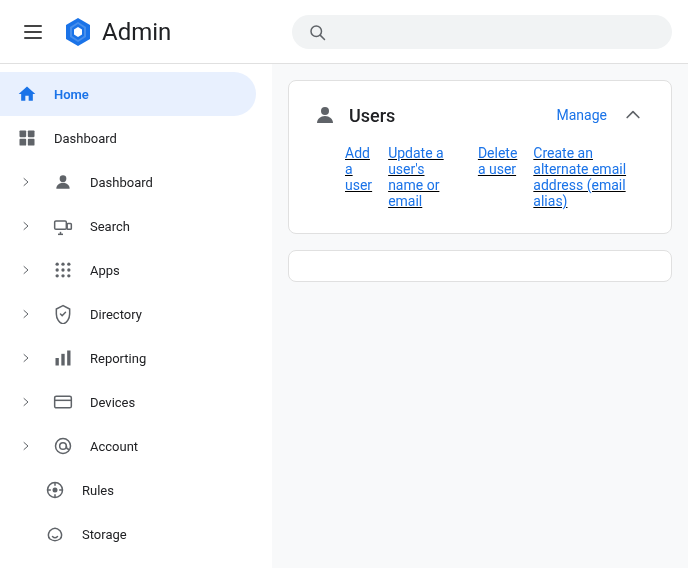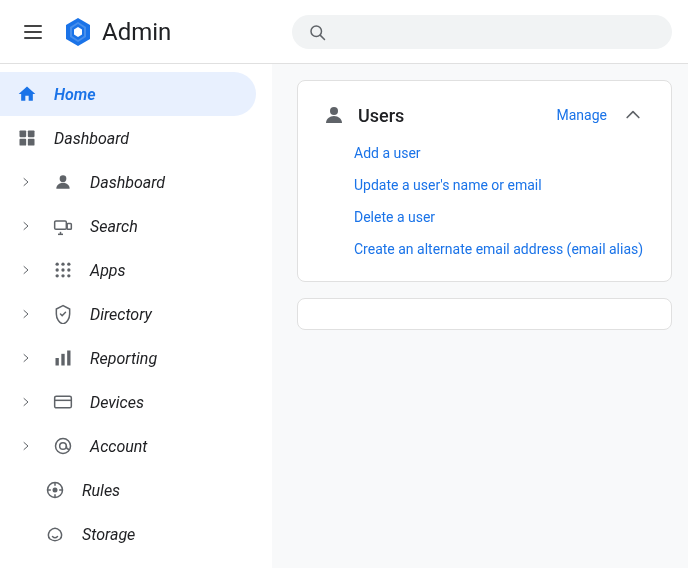--- a/index.html
+++ b/index.html
@@ -129,41 +129,39 @@
       display: flex;
       align-items: center;
       justify-content: center;
       color: #5f6368;
       flex-shrink: 0;
     }
     .sidebar-item.active .sidebar-icon {
       color: #1a73e8;
     }
     .sidebar-label {
-      font-size: 16px;
+      font-size: 13px;
       color: #202124;
       flex: 1;
-      font-style: italic;
     }
 
     
     .content {
       flex: 1;
       padding: 16px;
       overflow-y: auto;
       background: #f8f9fa;
     }
 
     
     .card {
       background: #fff;
       border-radius: 8px;
       border: 1px solid #e0e0e0;
       margin-bottom: 16px;
-      margin-left: 9px;
     }
     .card-header {
       display: flex;
       align-items: center;
       padding: 20px 24px 16px;
       gap: 12px;
     }
     .card-header-icon {
       color: #5f6368;
       font-size: 20px;
@@ -182,22 +180,23 @@
     }
     .collapse-btn {
       color: #5f6368;
       font-size: 18px;
       cursor: pointer;
       padding: 4px;
     }
     .card-links {
       padding: 0 24px 24px 56px;
       display: flex;
-      flex-direction: column;
+      flex-direction: row;
       gap: 16px;
+      text-decoration: underline;
     }
     .card-link {
       color: #1a73e8;
       font-size: 14px;
       cursor: pointer;
       text-decoration: none;
       display: block;
     }
     .card-stub {
       height: 32px;

